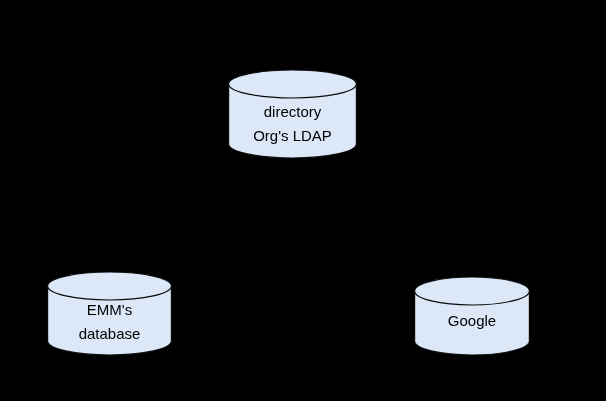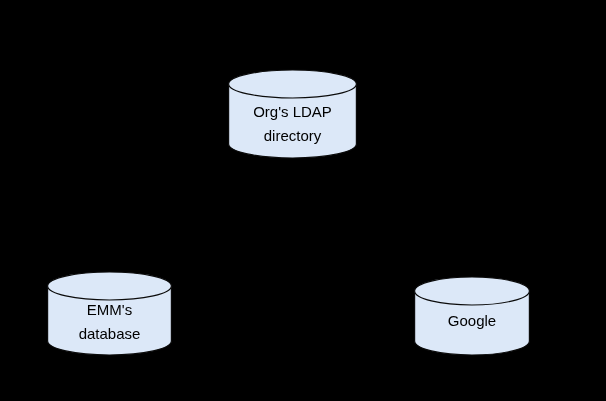--- a/index.html
+++ b/index.html
@@ -46,22 +46,22 @@
 <body>
 
 <div id="canvas" style="width: 606px; height: 401px; background: rgb(0, 0, 0);">
 
 <div class="cylinder" style="left: 228px; top: 70px; width: 129px; height: 88px;">
       <svg width="129" height="88" viewBox="0 0 129 88">
         <path d="M 0.6,14 L 0.6,74 A 63.9,14 0 0 0 128.4,74 L 128.4,14 Z" fill="#dce8f8" stroke="#0b0b0b" stroke-width="1.2"></path>
         <ellipse cx="64.5" cy="14" rx="63.9" ry="14" fill="#dce8f8" stroke="#0b0b0b" stroke-width="1.2"></ellipse>
       </svg>
       <div class="cyl-label" style="top: 30px; color: rgb(0, 0, 0);">
+        <span class="line">directory</span>
         <span class="line">Org's LDAP</span>
-        <span class="line">directory</span>
       </div>
     </div>
     <div class="cylinder" style="left: 414px; top: 277px; width: 116px; height: 78px;">
       <svg width="116" height="78" viewBox="0 0 116 78">
         <path d="M 0.6,14 L 0.6,64 A 57.4,14 0 0 0 115.4,64 L 115.4,14 Z" fill="#dce8f8" stroke="#0b0b0b" stroke-width="1.2"></path>
         <ellipse cx="58" cy="14" rx="57.4" ry="14" fill="#dce8f8" stroke="#0b0b0b" stroke-width="1.2"></ellipse>
       </svg>
       <div class="cyl-label" style="top: 32px; color: rgb(0, 0, 0);">
         <span class="line">Google</span>
       </div>

